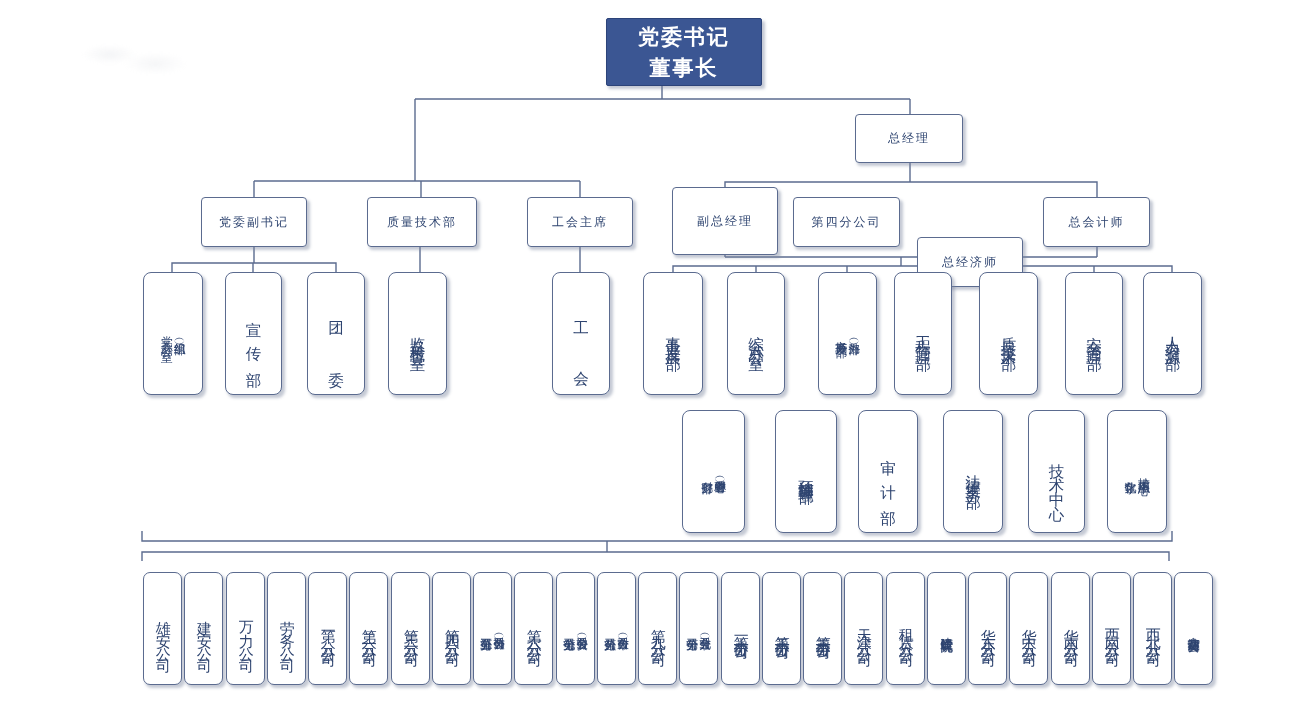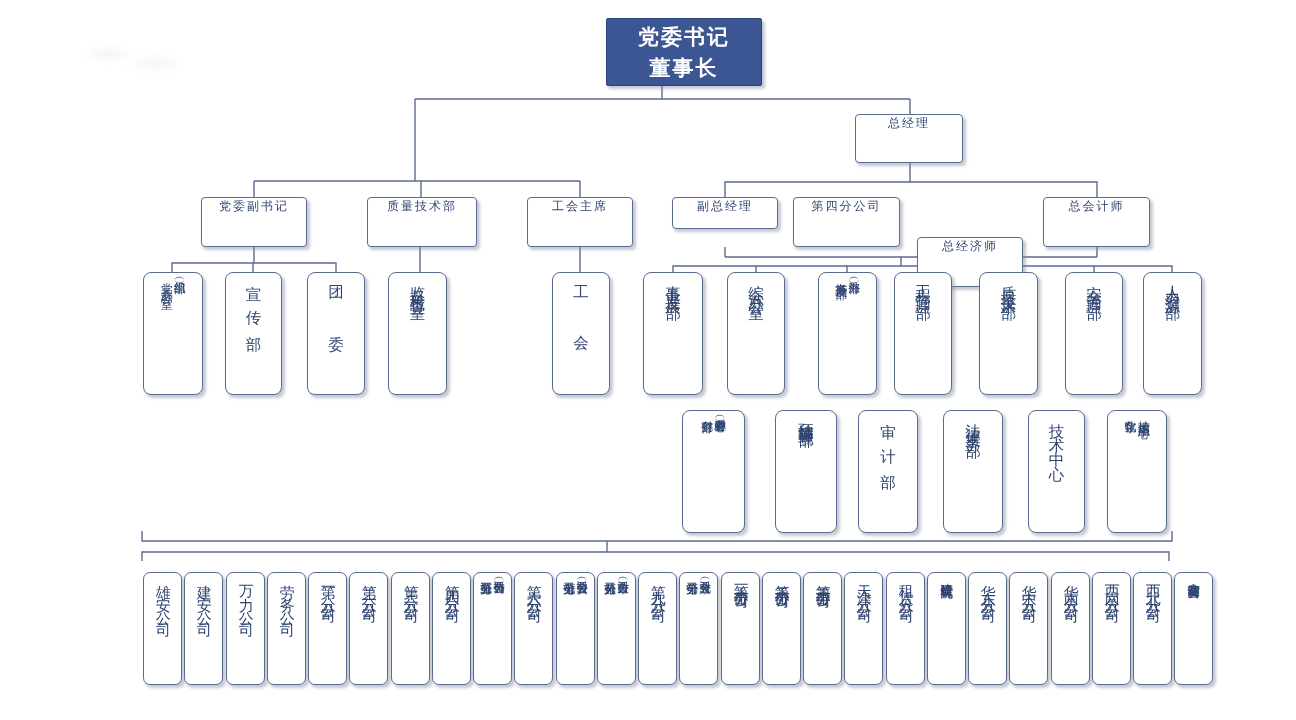--- a/index.html
+++ b/index.html
@@ -10,21 +10,21 @@
   svg.lines{position:absolute;left:0;top:0;width:1296px;height:720px;}
   .watermark{
     position:absolute;left:75px;top:36px;width:115px;height:46px;
     background:
       radial-gradient(ellipse 40px 14px at 30% 40%, rgba(185,190,200,.16), rgba(255,255,255,0) 70%),
       radial-gradient(ellipse 45px 16px at 70% 60%, rgba(185,190,200,.14), rgba(255,255,255,0) 70%);
     filter:blur(1.5px);
   }
   .node{
     position:absolute;background:#ffffff;border:1.5px solid #5b6b8f;box-sizing:border-box;
-    display:flex;justify-content:center;
+    display:flex;align-items:center;justify-content:center;
     box-shadow:2.5px 3px 3px rgba(125,135,160,.45);
   }
   .top-node{
     background:#3b5693;border:1px solid #2c4379;border-radius:2px;
     color:#ffffff;font-weight:bold;font-size:21px;line-height:1.5;letter-spacing:2px;
     flex-direction:column;text-align:center;
     font-family:"Liberation Sans","DejaVu Sans",sans-serif;
   }
   .hnode{border-radius:4px;font-size:12px;letter-spacing:2px;}
   .vnode{border-radius:8px;}
@@ -96,21 +96,21 @@
 
   <div class="node hnode" style="left:201px;top:197px;width:106px;height:50px;">
     <span>党委副书记</span>
   </div>
   <div class="node hnode" style="left:367px;top:197px;width:110px;height:50px;">
     <span>质量技术部</span>
   </div>
   <div class="node hnode" style="left:527px;top:197px;width:106px;height:50px;">
     <span>工会主席</span>
   </div>
-  <div class="node hnode" style="left:672px;top:197px;width:106px;height:32px;">
+  <div class="node hnode" style="left:672px;top:187px;width:106px;height:68px;">
     <span>副总经理</span>
   </div>
   <div class="node hnode" style="left:793px;top:197px;width:107px;height:50px;">
     <span>第四分公司</span>
   </div>
   <div class="node hnode" style="left:917px;top:197px;width:106px;height:50px;margin-top:40px;">
     <span>总经济师</span>
   </div>
   <div class="node hnode" style="left:1043px;top:197px;width:107px;height:50px;">
     <span>总会计师</span>

